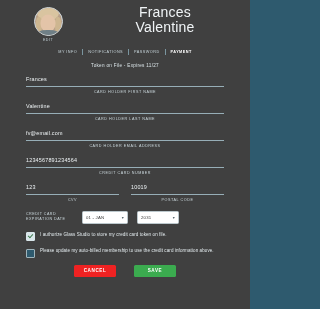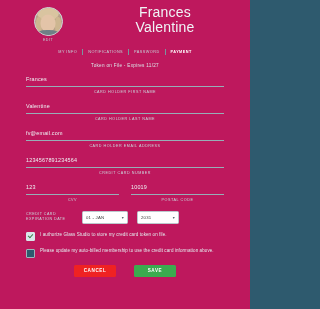--- a/index.html
+++ b/index.html
@@ -12,21 +12,21 @@
     overflow: hidden;
     background: #2e5a6e;
     font-family: "Liberation Sans", sans-serif;
     color: #e8eef1;
     -webkit-font-smoothing: antialiased;
   }
   .screen {
     width: 250px;
     height: 309px;
     position: relative;
-    background: #be185d;
+    background: #404040;
     box-sizing: border-box;
   }
 
   
   .header {
     display: flex;
     align-items: flex-start;
     padding: 4px 0 0 0;
   }
   .avatar-wrap {

